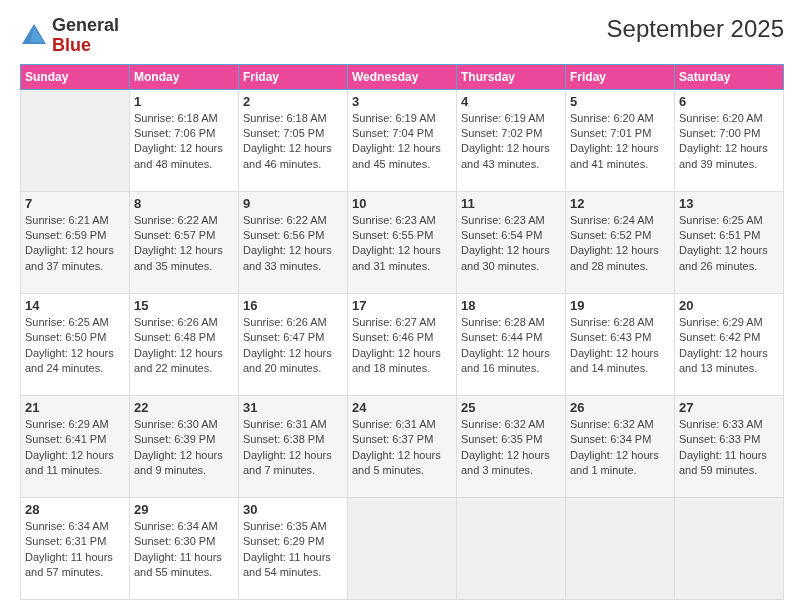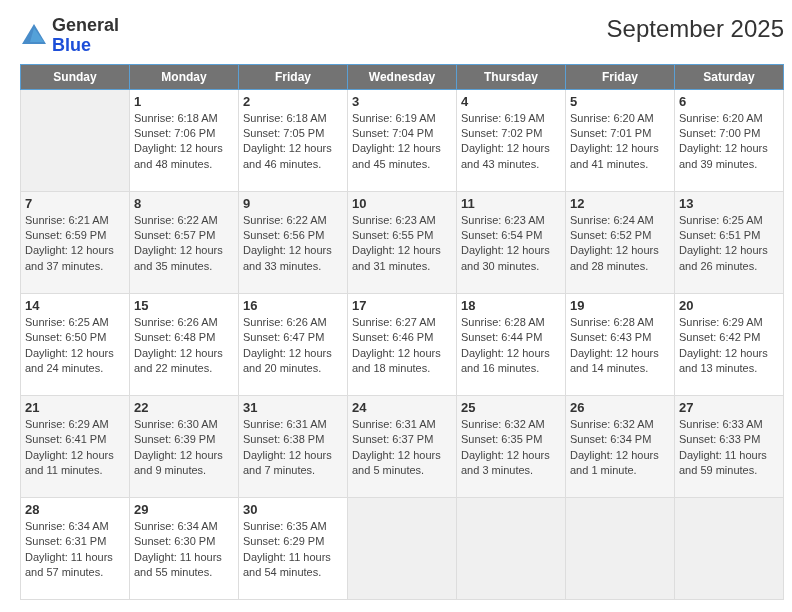--- a/index.html
+++ b/index.html
@@ -27,21 +27,21 @@
       display: flex;
       align-items: center;
       gap: 4px;
     }
     .logo-text {
       font-size: 18px;
       font-weight: bold;
       line-height: 1.1;
     }
     .logo-general { color: #333; }
-    .logo-blue { color: #1d4ed8; }
+    .logo-blue { color: #b91c1c; }
     .logo-icon {
       width: 28px;
       height: 28px;
     }
     .title-area {
       text-align: right;
     }
     .month-title {
       font-size: 24px;
       font-weight: 300;
@@ -53,26 +53,26 @@
       color: #555;
     }
     .calendar {
       flex: 1;
       border: 1px solid #ccc;
       border-collapse: collapse;
       width: 100%;
       table-layout: fixed;
     }
     .calendar thead tr th {
-      background: #737373;
+      background: #ec4899;
       color: #fff;
       font-size: 12px;
       font-weight: bold;
       padding: 5px 4px;
-      text-align: center;
+      text-align: left;
       border: 1px solid #5a9fd4;
     }
     .calendar tbody tr td {
       vertical-align: top;
       padding: 4px 4px 4px 4px;
       border: 1px solid #ddd;
       font-size: 9.5px;
       color: #333;
       height: 88px;
     }

